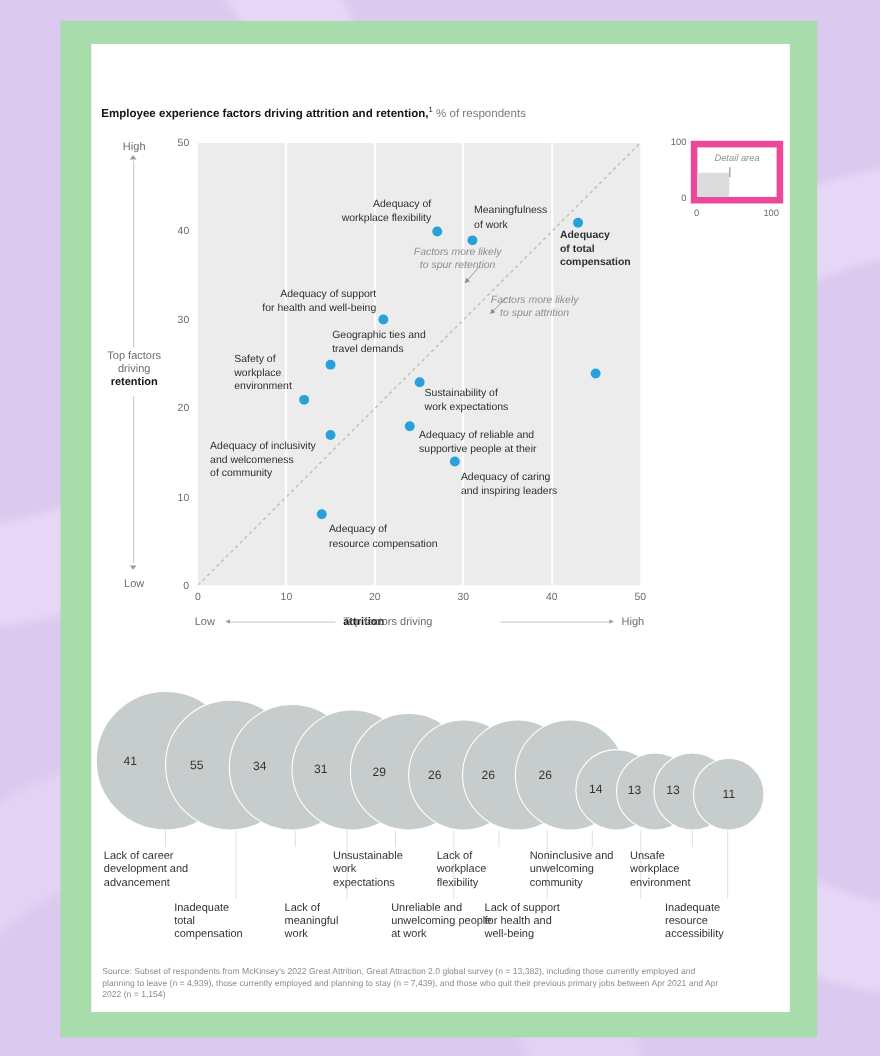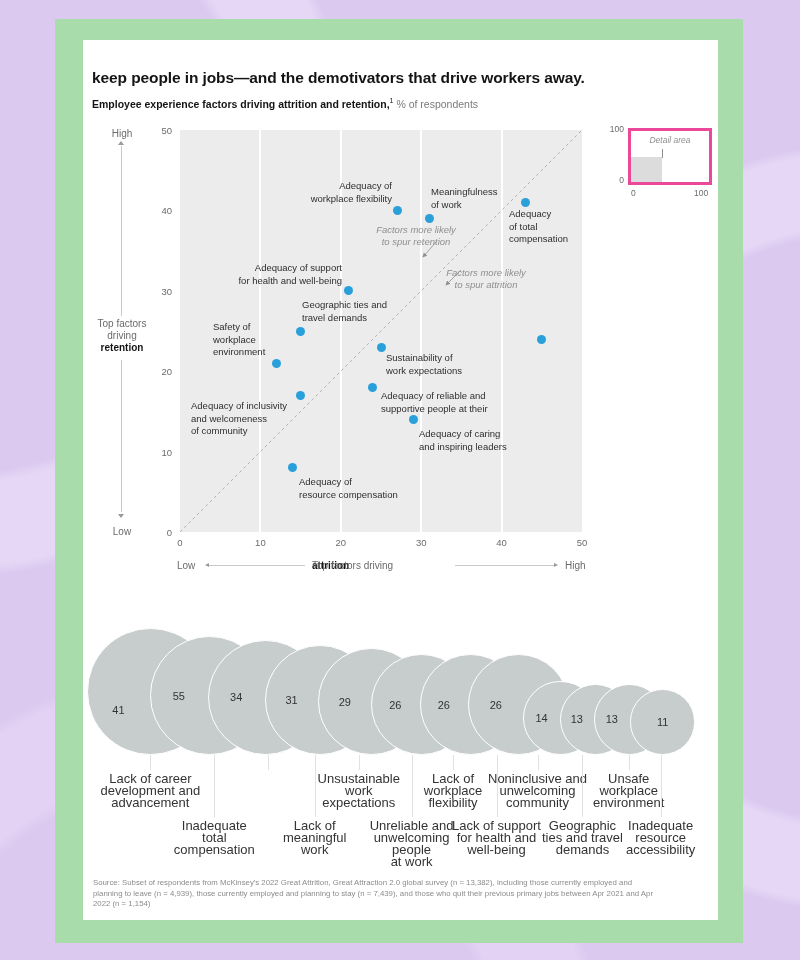--- a/index.html
+++ b/index.html
@@ -46,47 +46,46 @@
   
   .xaxis { position:absolute; left:0; top:519px; width:635px; height:16px; font-size:10px; color:#6b6b6b; }
   .xaxis span { position:absolute; white-space:nowrap; }
   .xaxis .hline { position:absolute; top:6px; height:1px; background:#c9c9c9; }
   .xaxis .tri-left  { position:absolute; top:4px; left:122px; width:0; height:0; border-top:2.5px solid transparent; border-bottom:2.5px solid transparent; border-right:4px solid #9a9a9a; }
   .xaxis .tri-right { position:absolute; top:4px; left:471px; width:0; height:0; border-top:2.5px solid transparent; border-bottom:2.5px solid transparent; border-left:4px solid #9a9a9a; }
   .xaxis b { color:#141414; }
 
   
   .inset { position:absolute; left:512px; top:84px; width:125px; height:80px; font-size:8.5px; color:#6b6b6b; }
-  .inset .box { position:absolute; left:33px; top:4px; width:84px; height:57px; border:3px solid #ec4899; background:#fff; }
+  .inset .box { position:absolute; left:33px; top:4px; width:84px; height:57px; border:6px solid #ec4899; background:#fff; }
   .inset .shade { position:absolute; left:0; bottom:0; width:40%; height:50%; background:#dcdcdc; }
   .inset .ilabel { position:absolute; left:0; top:4px; width:100%; text-align:center; font-style:italic; color:#8f8f8f; }
   .inset .itick { position:absolute; left:40%; top:18px; width:1px; height:9px; background:#8f8f8f; }
   .inset .n { position:absolute; text-align:right; width:28px; }
 
   
   .btitle { position:absolute; left:9px; top:558px; font-size:10.5px; color:#7a7a7a; }
   .btitle b { color:#141414; }
   .bubbles { position:absolute; left:0; top:585px; width:635px; height:250px; }
   .bubble { position:absolute; border-radius:50%; border:1.5px solid #ffffff; }
   .bnum { position:absolute; font-size:11px; color:#333; transform:translate(-50%,-50%); }
   .bleader { position:absolute; width:1px; background:#e1e1e1; }
-  .blabel { position:absolute; width:112px; text-align:center; font-size:13px; line-height:12px; color:#333; transform:translateX(-50%); }
+  .blabel { position:absolute; width:112px; font-size:10px; line-height:12px; color:#333; transform:translateX(-50%); }
 
   .source { position:absolute; left:10px; top:838px; width:566px; font-size:7.8px; line-height:10.5px; color:#8c8c8c; }
 </style>
 </head>
 <body>
 
 <div class="frame"></div>
 
 <div class="card">
 
   <div class="title">
     <br>
-    <span>keep people in jobs—and the demotivators that drive workers away.</span>
   </div>
 
   <div class="subtitle"><b>Employee experience factors driving attrition and retention,</b><sup>1</sup><span> % of respondents</span></div>
 
   <div class="yaxis">
     <div class="hi">High</div>
     <div class="tri-up"></div>
     <div class="vline" style="top:18px; height:170px;"></div>
     <div class="ylabel">
       <span>Top factors</span><br>
@@ -125,21 +124,21 @@
       <div class="ptlabel r" style="right: 190px; top: 50px;">
         <div>Adequacy of</div>
         <div>workplace flexibility</div>
       </div>
       <div class="dot" title="Adequacy of workplace flexibility" style="background: rgb(41, 160, 218); left: 212.58px; top: 75.9px;"></div>
       <div class="ptlabel" style="left: 251px; top: 56px;">
         <div>Meaningfulness</div>
         <div>of work</div>
       </div>
       <div class="dot" title="Meaningfulness of work" style="background: rgb(41, 160, 218); left: 244.74px; top: 83.94px;"></div>
-      <div class="ptlabel" style="left: 329px; top: 78px;">
+      <div class="ptlabel" style="left: 329px; top: 78px; font-weight: bold;">
         <div>Adequacy</div>
         <div>of total</div>
         <div>compensation</div>
       </div>
       <div class="dot" title="Adequacy of total compensation" style="background: rgb(41, 160, 218); left: 341.22px; top: 67.86px;"></div>
       <div class="ptlabel r" style="right: 240px; top: 132px;">
         <div>Adequacy of support</div>
         <div>for health and well-being</div>
       </div>
       <div class="dot" title="Adequacy of support for health and well-being" style="background: rgb(41, 160, 218); left: 164.34px; top: 156.3px;"></div>
@@ -228,21 +227,21 @@
       <div class="bubble" title="Uncaring and uninspiring leaders" style="background: rgb(199, 205, 204); height: 115.453px; width: 115.453px; left: 124.825px; top: 14.5472px;"></div>
       <div class="bubble" title="Lack of meaningful work" style="background: rgb(199, 205, 204); height: 110.242px; width: 110.242px; left: 181.597px; top: 19.7583px;"></div>
       <div class="bubble" title="Unsustainable work expectations" style="background: rgb(199, 205, 204); height: 106.626px; width: 106.626px; left: 235.453px; top: 23.3737px;"></div>
       <div class="bubble" title="Unreliable and unsupportive people at work" style="background: rgb(199, 205, 204); height: 100.961px; width: 100.961px; left: 288.107px; top: 29.0394px;"></div>
       <div class="bubble" title="Lack of workplace flexibility" style="background: rgb(199, 205, 204); height: 100.961px; width: 100.961px; left: 336.568px; top: 29.0394px;"></div>
       <div class="bubble" title="Lack of support for health and well-being" style="background: rgb(199, 205, 204); height: 100.961px; width: 100.961px; left: 385.029px; top: 29.0394px;"></div>
       <div class="bubble" title="Noninclusive and unwelcoming community" style="background: rgb(199, 205, 204); height: 74.0848px; width: 74.0848px; left: 440.478px; top: 55.9152px;"></div>
       <div class="bubble" title="Geographic ties and travel demands" style="background: rgb(199, 205, 204); height: 71.3899px; width: 71.3899px; left: 476.739px; top: 58.6101px;"></div>
       <div class="bubble" title="Unsafe workplace environment" style="background: rgb(199, 205, 204); height: 71.3899px; width: 71.3899px; left: 511.006px; top: 58.6101px;"></div>
       <div class="bubble" title="Inadequate resource accessibility" style="background: rgb(199, 205, 204); height: 65.6692px; width: 65.6692px; left: 546.761px; top: 64.3308px;"></div>
-      <div class="bnum" style="left: 35.4653px; top: 66.6091px; margin-top: 18px;">41</div>
+      <div class="bnum" style="left: 35.4653px; top: 66.6091px;">41</div>
       <div class="bnum" style="left: 95.8777px; top: 70.6px;">55</div>
       <div class="bnum" style="left: 153.211px; top: 72.2736px;">34</div>
       <div class="bnum" style="left: 208.525px; top: 74.8791px;">31</div>
       <div class="bnum" style="left: 261.78px; top: 76.6869px;">29</div>
       <div class="bnum" style="left: 312.337px; top: 79.5197px;">26</div>
       <div class="bnum" style="left: 360.798px; top: 79.5197px;">26</div>
       <div class="bnum" style="left: 412.753px; top: 79.5197px;">26</div>
       <div class="bnum" style="left: 458.608px; top: 92.9576px;">14</div>
       <div class="bnum" style="left: 493.873px; top: 94.305px;">13</div>
       <div class="bnum" style="left: 528.884px; top: 94.305px;">13</div>
@@ -290,25 +289,20 @@
         <div>for health and</div>
         <div>well-being</div>
       </div>
       <div class="bleader" style="left: 454.52px; top: 130px; height: 15px;"></div>
       <div class="blabel" style="left: 454.52px; top: 148px;">
         <div>Noninclusive and</div>
         <div>unwelcoming</div>
         <div>community</div>
       </div>
       <div class="bleader" style="left: 499.434px; top: 130px; height: 62px;"></div>
-      <div class="blabel" style="left: 499.434px; top: 195px;">
-        <div>Geographic</div>
-        <div>ties and travel</div>
-        <div>demands</div>
-      </div>
       <div class="bleader" style="left: 545.701px; top: 130px; height: 15px;"></div>
       <div class="blabel" style="left: 545.701px; top: 148px;">
         <div>Unsafe</div>
         <div>workplace</div>
         <div>environment</div>
       </div>
       <div class="bleader" style="left: 577.595px; top: 130px; height: 62px;"></div>
       <div class="blabel" style="left: 577.595px; top: 195px;">
         <div>Inadequate</div>
         <div>resource</div>

